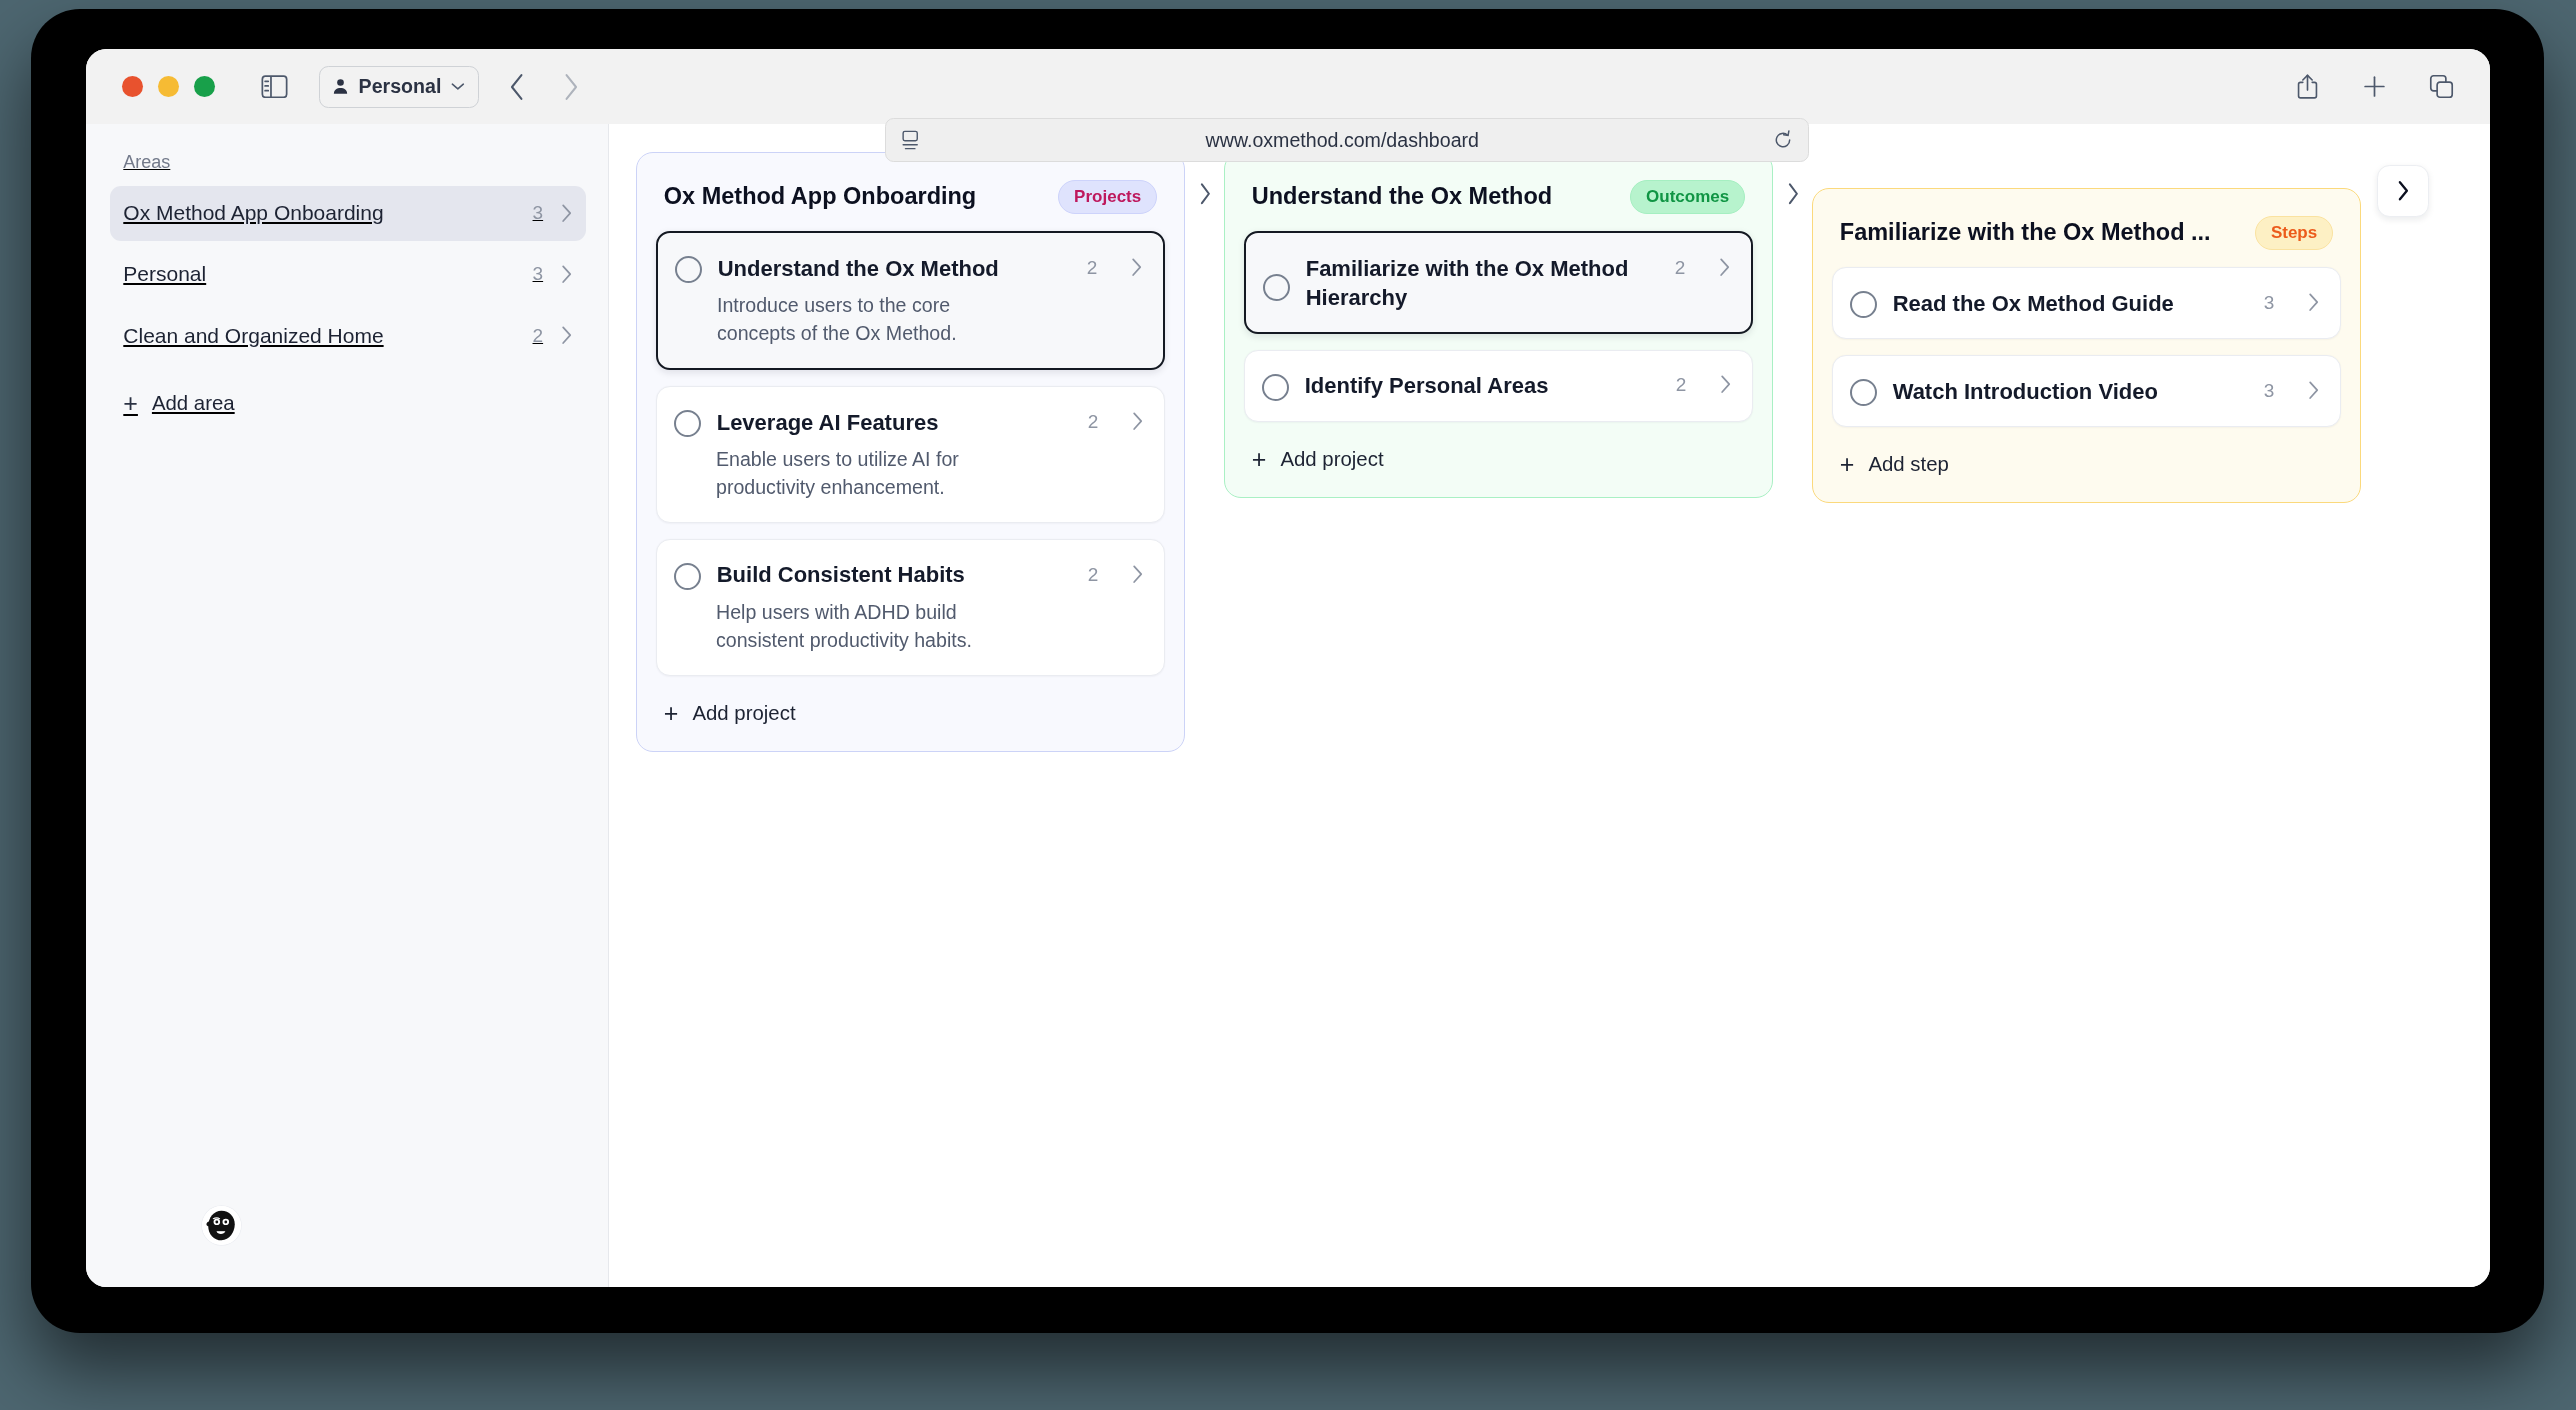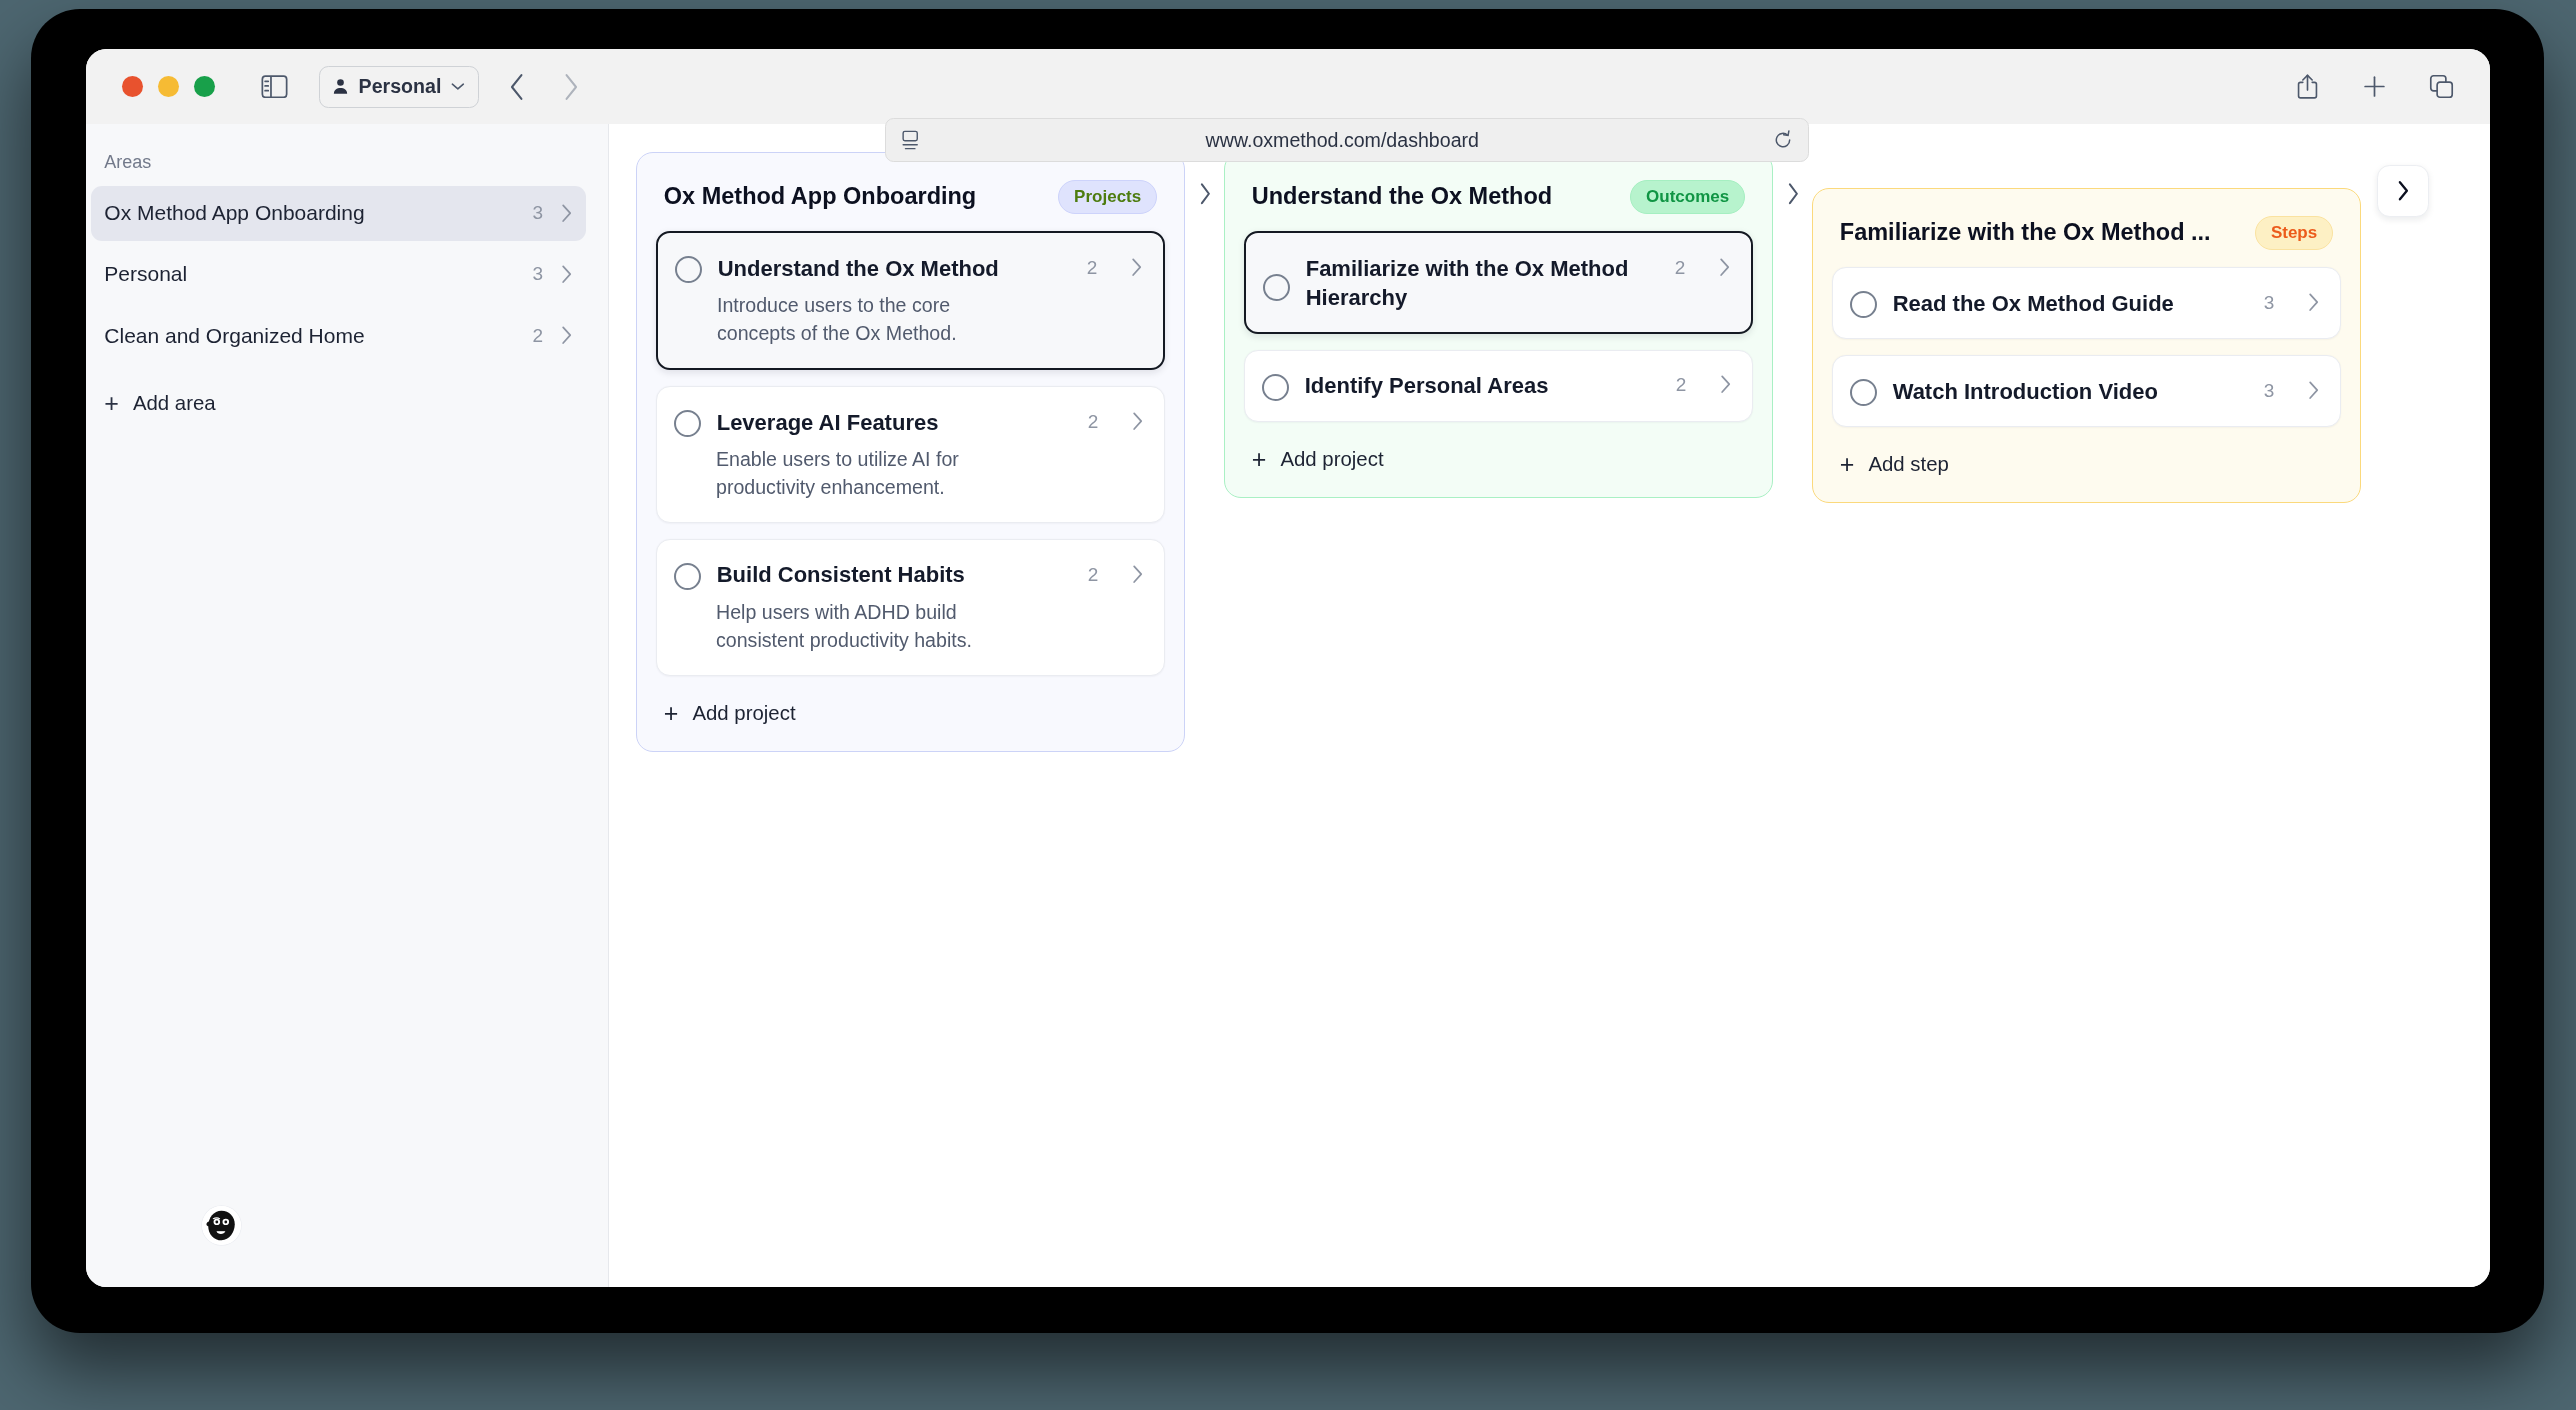--- a/index.html
+++ b/index.html
@@ -106,23 +106,24 @@
   }
 
   
   .body { flex: 1; display: flex; min-height: 0; }
 
   
   .sidebar {
     width: 523px;
     background: #f7f8fa;
     border-right: 1.3px solid #e6e8ec;
-    padding: 28px 22px 0 5px;
+    padding: 28px 22px 0 24px;
     position: relative;
     flex: 0 0 523px;
+    text-decoration: underline;
   }
   .areas-label {
     font-size: 18px;
     color: #72798a;
     padding-left: 13.3px;
     margin-bottom: 12.6px;
   }
   .area-item {
     height: 55px;
     border-radius: 11px;
@@ -200,21 +201,21 @@
     overflow: hidden;
     text-overflow: ellipsis;
   }
   .badge {
     font-size: 17px;
     font-weight: 600;
     border-radius: 784px;
     padding: 6.3px 15px;
     white-space: nowrap;
   }
-  .badge-projects { background: #dfe3fd; color: #4d7c0f; border: 1.1px solid #cdd3fb; }
+  .badge-projects { background: #dfe3fd; color: #be185d; border: 1.1px solid #cdd3fb; }
   .badge-outcomes { background: #b7f3cd; color: #109544; border: 1.1px solid #a5efc1; }
   .badge-steps    { background: #fdf0c4; color: #ec5b1b; border: 1.1px solid #fae2a0; }
 
   .card {
     background: #ffffff;
     border: 1.3px solid #eaecf1;
     border-radius: 14px;
     padding: 20.4px 20.4px 20.4px 17px;
     margin-bottom: 15.7px;
     box-shadow: 0 0.8px 1.6px rgba(16,24,40,.04);

